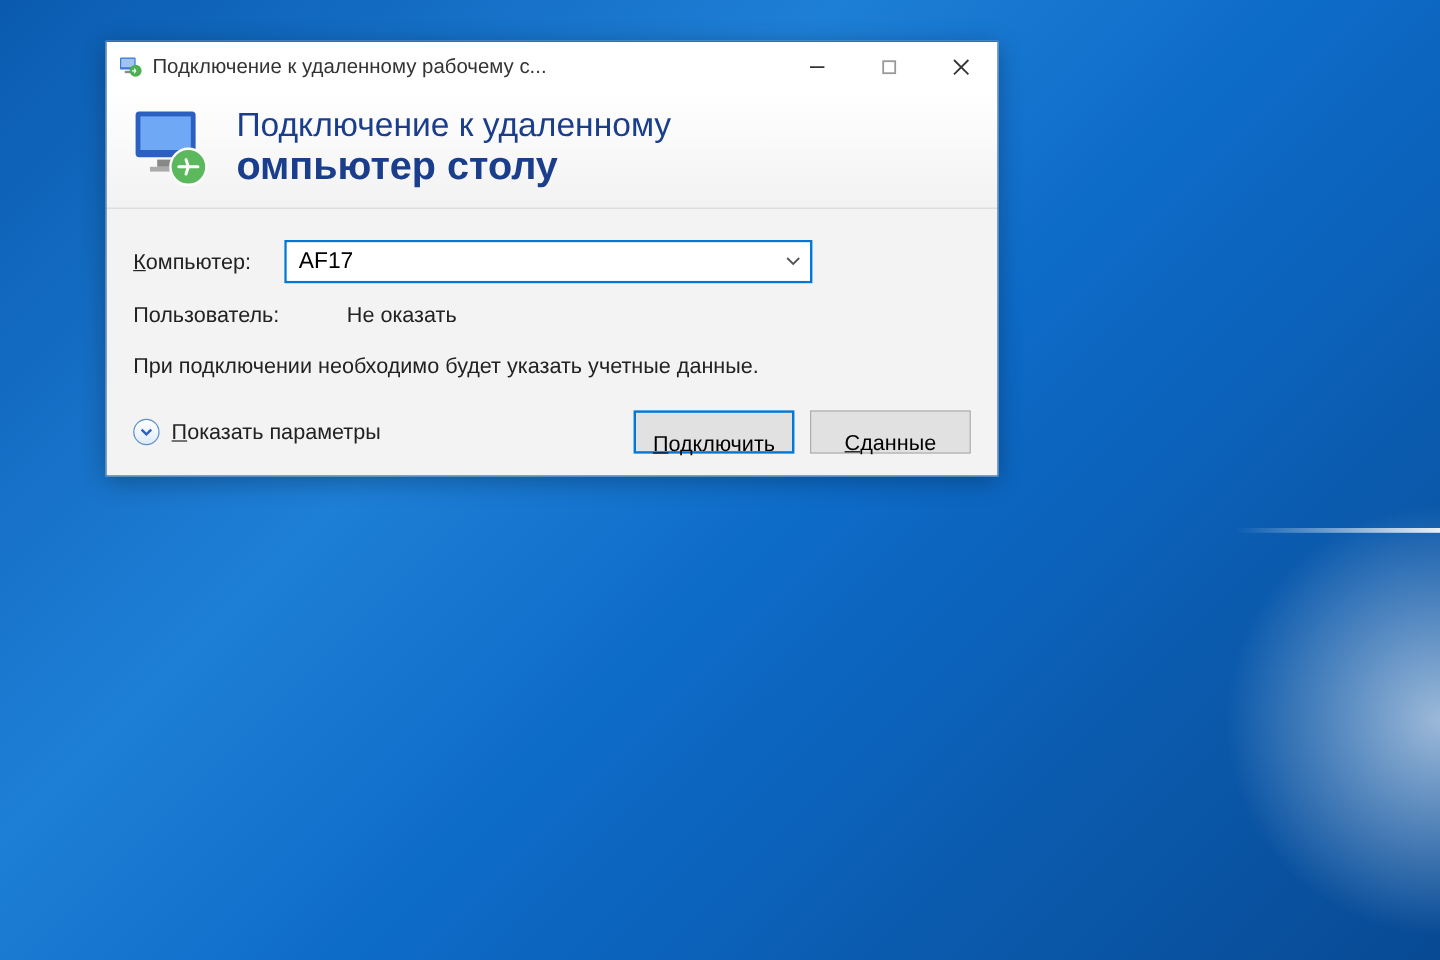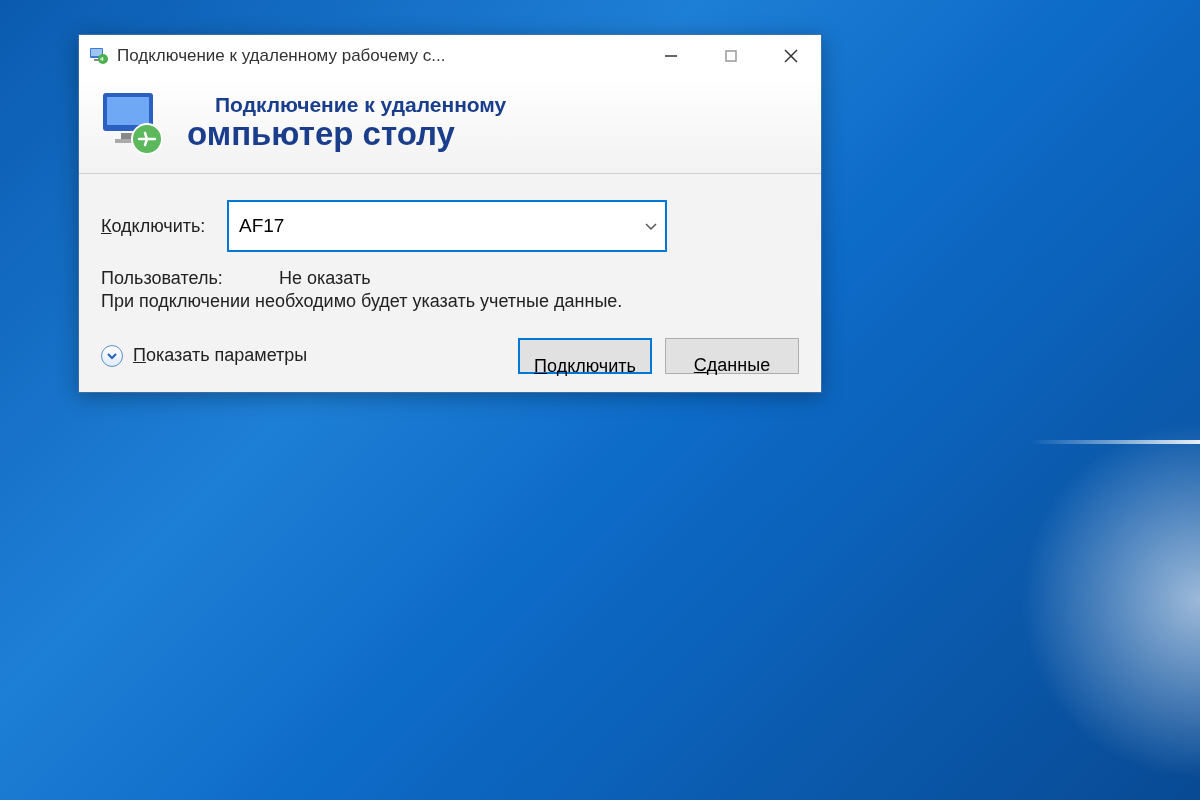--- a/index.html
+++ b/index.html
@@ -13,21 +13,21 @@
   position: absolute; right: 0; top: 400px; width: 400px; height: 400px;
   background: radial-gradient(circle at 100% 50%, rgba(255,255,255,0.6) 0%, rgba(255,255,255,0) 40%);
   pointer-events: none;
 }
 .light-line {
   position: absolute; right: 0; top: 440px; width: 170px; height: 4px;
   background: linear-gradient(90deg, rgba(255,255,255,0) 0%, rgba(255,255,255,0.9) 100%);
   pointer-events: none;
 }
 .dialog {
-  position: absolute; left: 78px; top: 34px;
+  position: absolute; left: 88px; top: 34px;
   width: 744px;
   background: #fff;
   border: 1px solid #3a6fa8;
   box-shadow: 0 4px 20px rgba(0,0,0,0.3);
 }
 .titlebar {
   height: 42px; display: flex; align-items: center;
   background: #fff; padding-left: 10px;
 }
 .titlebar-icon {
@@ -43,46 +43,46 @@
   width: 60px; height: 42px; display: flex; align-items: center; justify-content: center;
   background: transparent; border: none; cursor: pointer; color: #333;
 }
 .banner {
   display: flex; align-items: center; padding: 10px 18px 14px 18px;
   background: linear-gradient(180deg, #ffffff 0%, #f2f2f2 100%);
   border-bottom: 1px solid #d0d0d0;
 }
 .banner-icon { width: 72px; height: 72px; margin-right: 18px; flex-shrink: 0; }
 .banner-text { color: #1a3e8c; }
-.banner-line1 { font-size: 21px; font-weight: 700; line-height: 1.1; margin-left: 28px; }
+.banner-line1 { font-size: 28px; font-weight: 400; line-height: 1.1; }
 .banner-line2 { font-size: 33px; font-weight: 700; line-height: 1.1; }
 .body-area { padding: 26px 22px 18px 22px; background: #f3f3f3; }
 .row { display: flex; align-items: center; margin-bottom: 16px; }
 .label { width: 126px; font-size: 18px; color: #222; }
 .label .ul { text-decoration: underline; }
 .combo {
   flex: 1; max-width: 440px; position: relative;
-  border: 2px solid #0078d7; background: #fff; height: 52px;
+  border: 2px solid #0078d7; background: #fff; height: 36px;
   display: flex; align-items: center;
 }
 .combo input {
   border: none; outline: none; width: 100%; height: 100%;
   padding: 0 30px 0 10px; font-size: 19px; font-family: inherit;
 }
 .combo-chevron {
   position: absolute; right: 8px; top: 50%; transform: translateY(-50%);
   pointer-events: none;
 }
-.user-row { display: flex; }
+.user-row { display: flex; margin-bottom: 20px; }
 .user-label { width: 178px; font-size: 18px; color: #222; }
 .user-value { font-size: 18px; color: #222; }
 .info-text { font-size: 18px; color: #222; line-height: 1.4; margin-bottom: 24px; }
 .footer-row { display: flex; align-items: center; }
 .show-params {
-  display: flex; cursor: pointer;
+  display: flex; align-items: center; cursor: pointer;
   font-size: 18px; color: #222; flex: 1;
 }
 .chevron-circle {
   width: 22px; height: 22px; border-radius: 50%;
   border: 1px solid #5a8fc8; background: linear-gradient(180deg,#fff,#e0ecf8);
   display: flex; align-items: center; justify-content: center;
   margin-right: 10px;
 }
 .btn {
   min-width: 134px; height: 36px; padding: 16px 14px;
@@ -144,21 +144,21 @@
       </svg>
     </span>
     <div class="banner-text">
       <div class="banner-line1">Подключение к удаленному</div>
       <div class="banner-line2">омпьютер столу</div>
     </div>
   </div>
 
   <div class="body-area">
     <div class="row">
-      <span class="label"><span class="ul">К</span><span>одключить:</span></span>
+      <span class="label"><span class="ul">К</span><span>омпьютер:</span></span>
       <div class="combo">
         <input type="text" value="AF17" style="">
         <span class="combo-chevron">
           <svg width="12" height="8" viewBox="0 0 12 8">
               <path d="M1 1 L6 6 L11 1" fill="none" stroke="#555" stroke-width="1.5"></path>
             </svg>
         </span>
       </div>
     </div>
 

